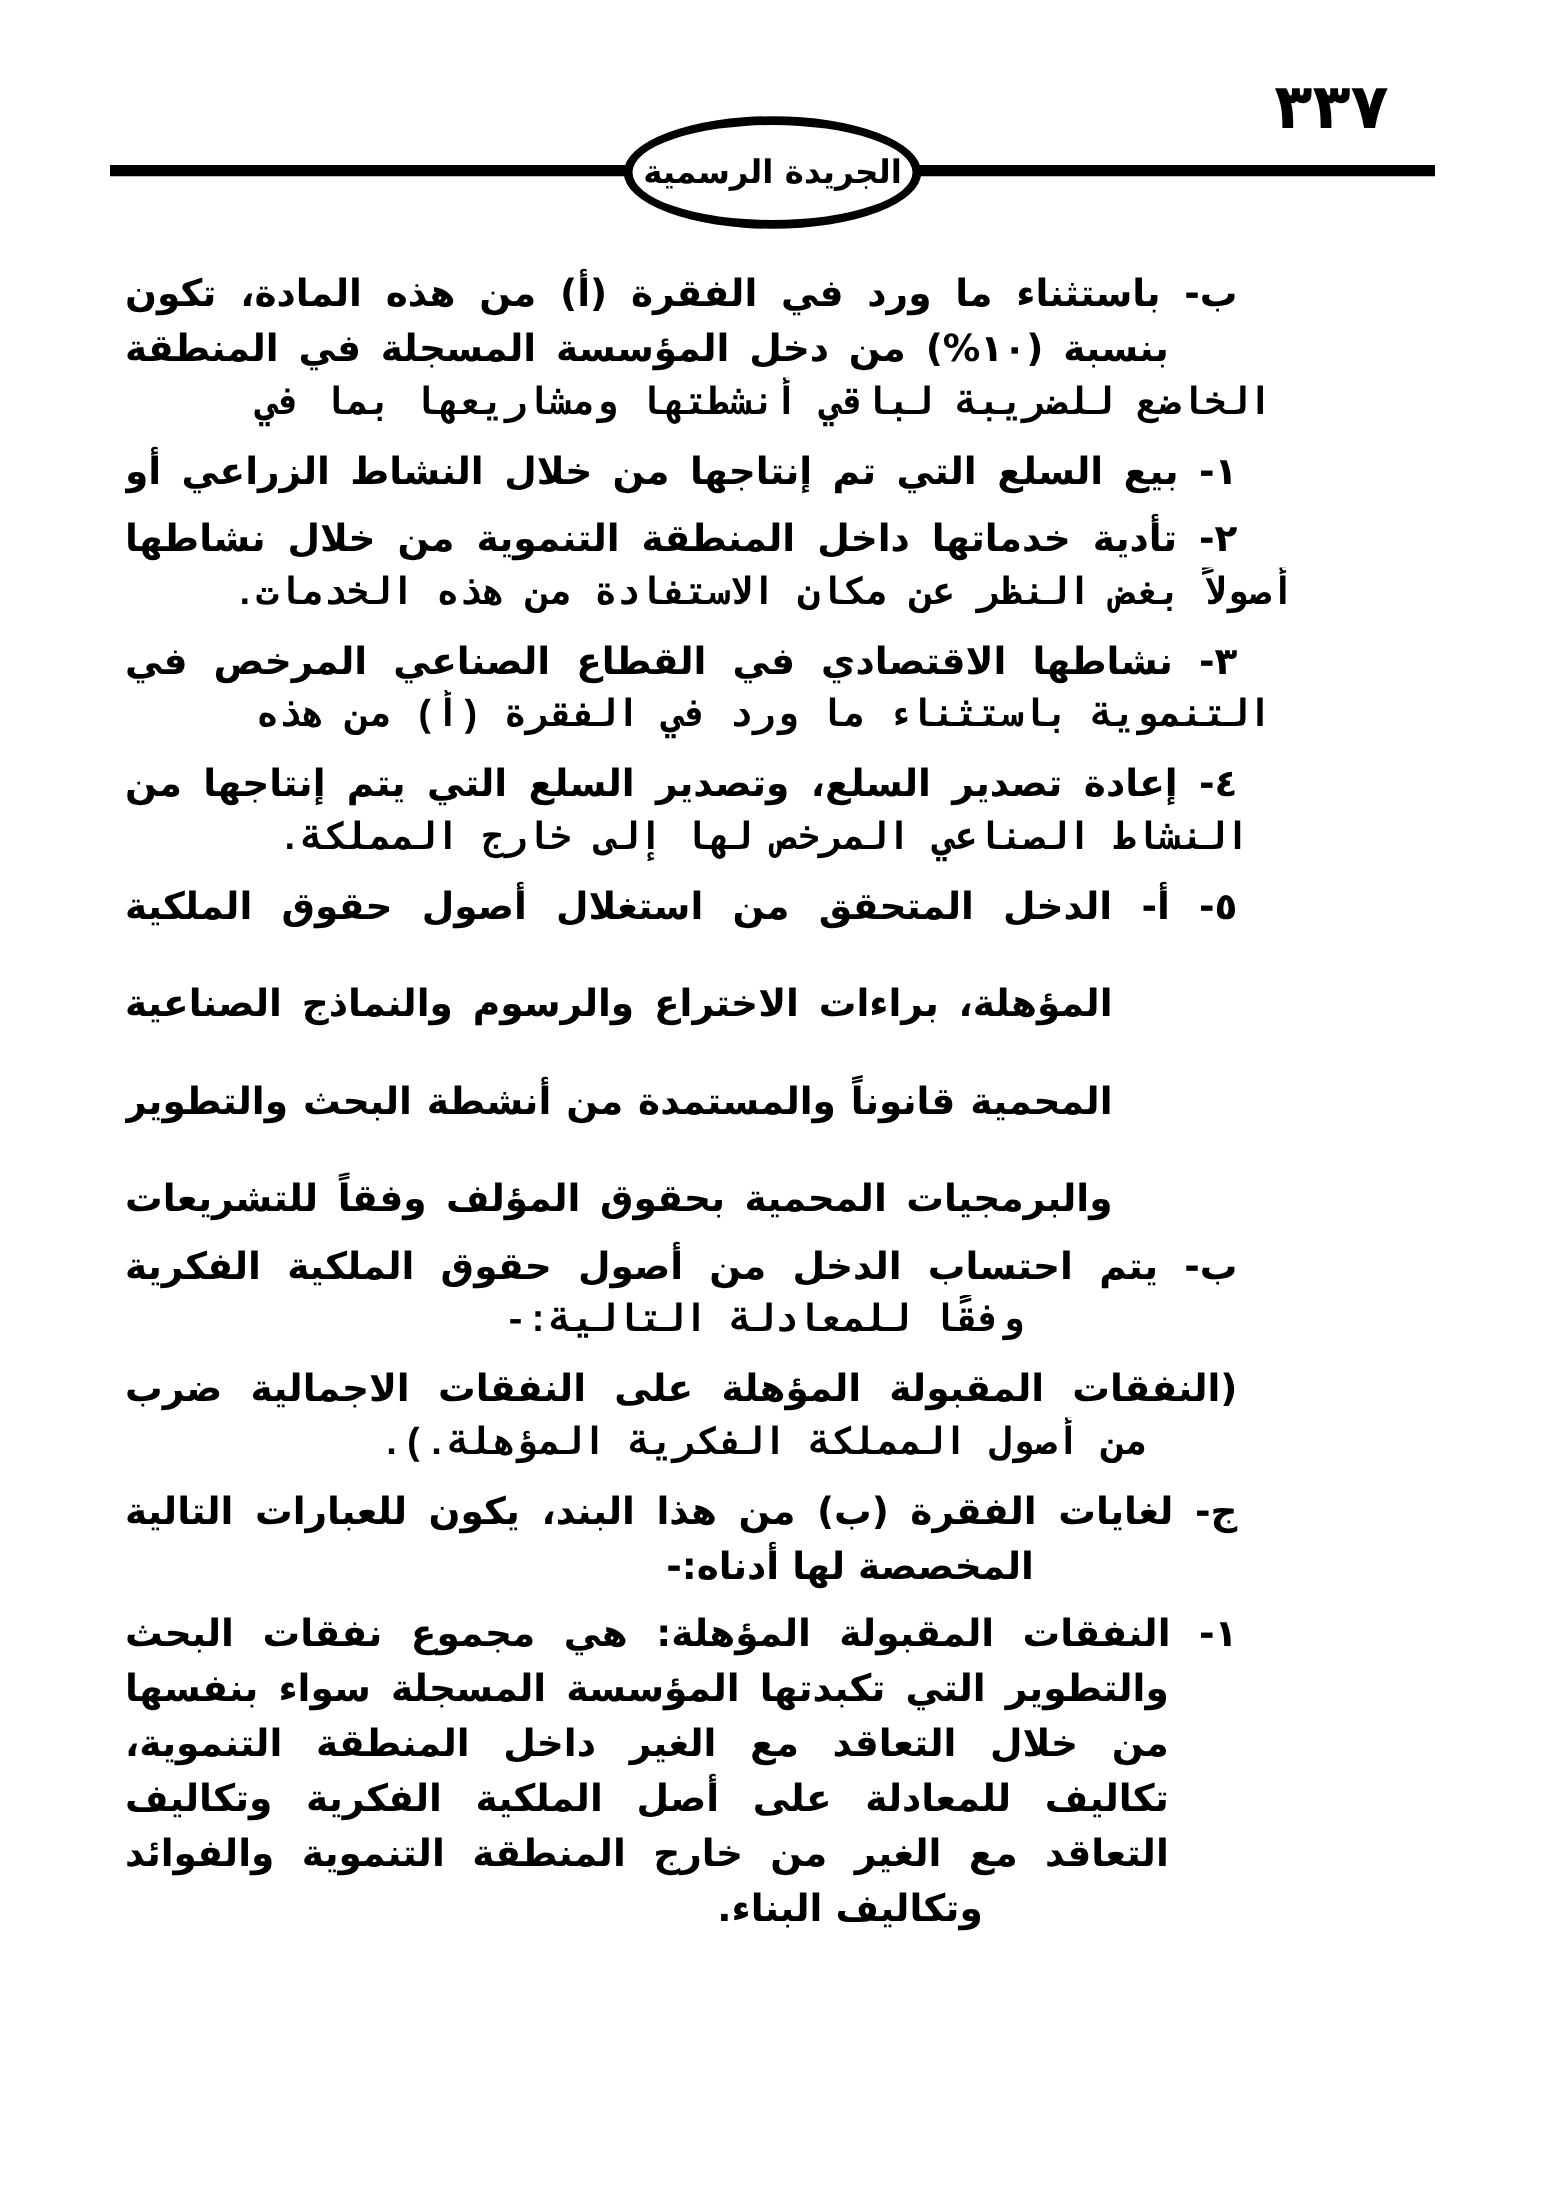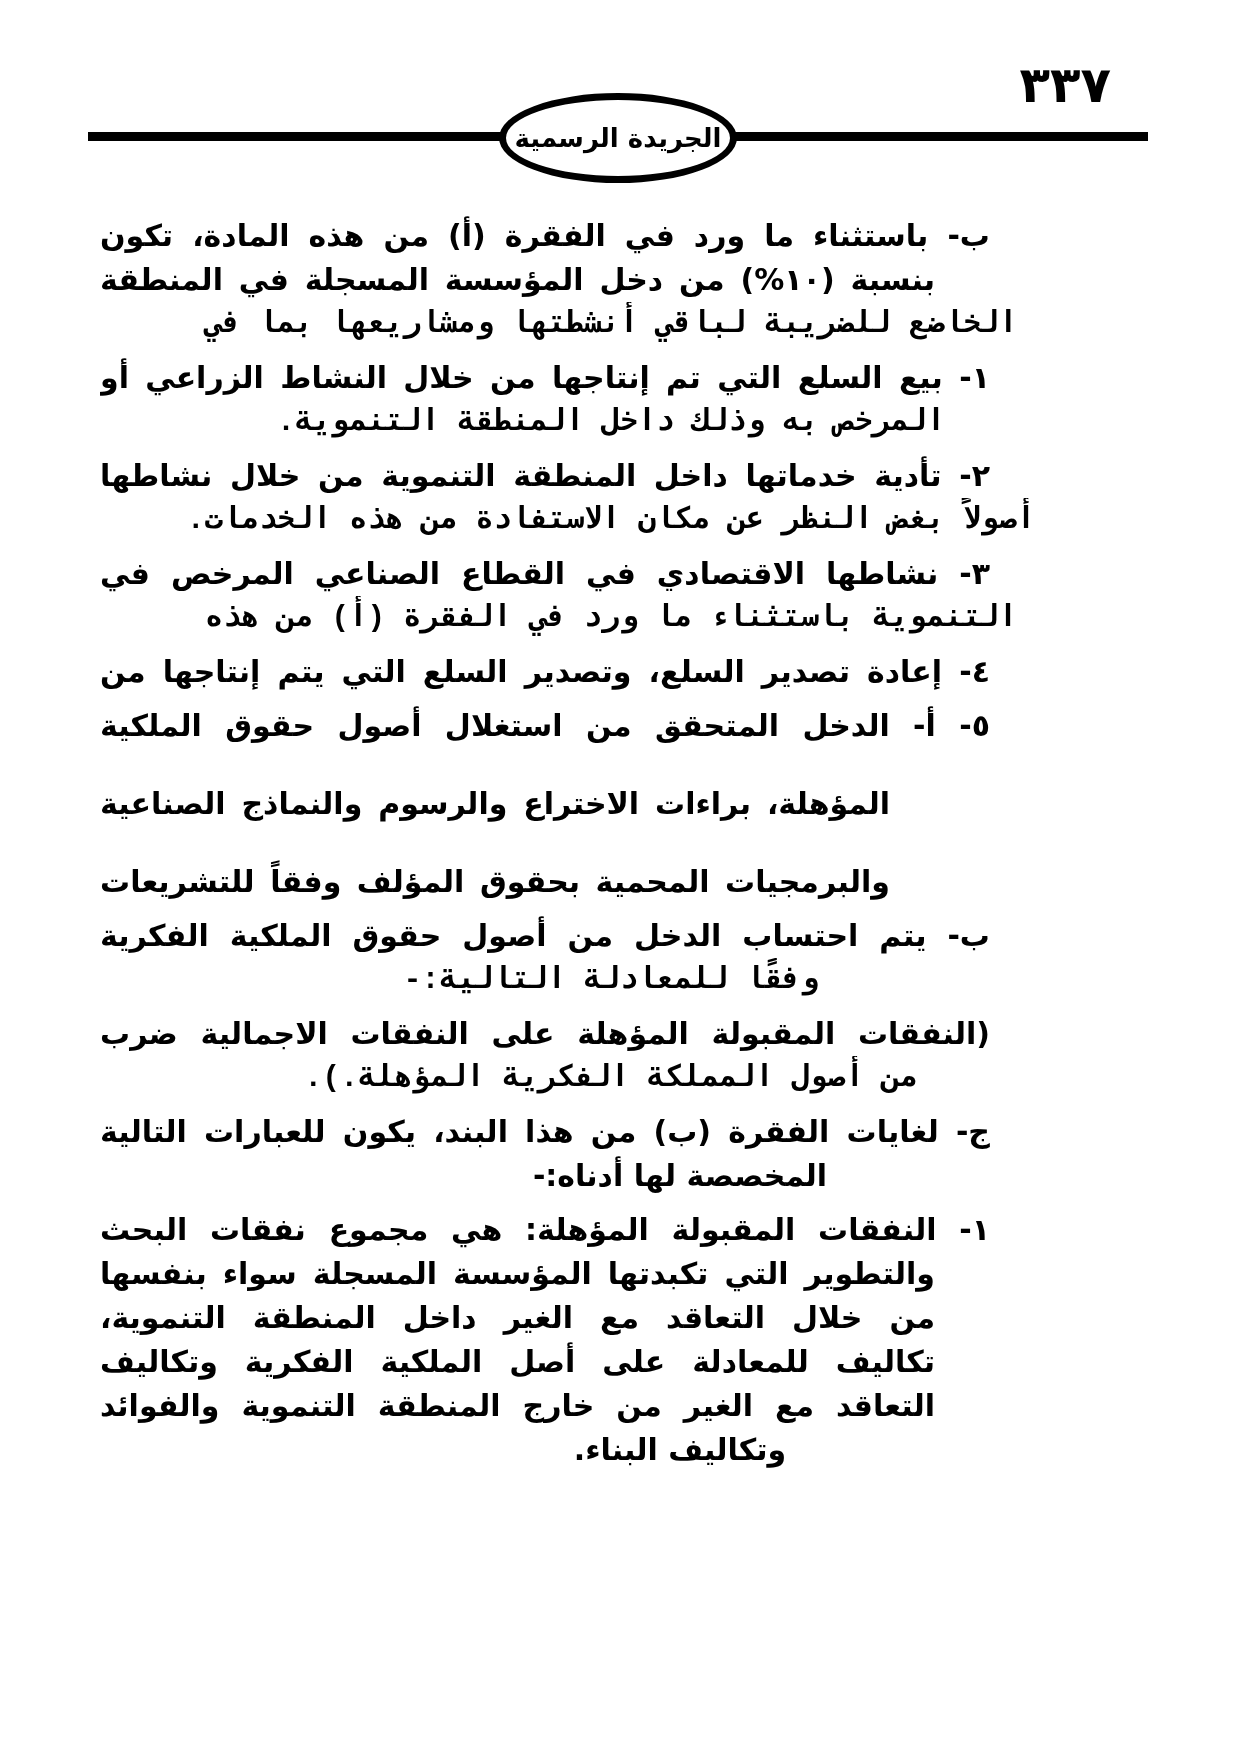--- a/index.html
+++ b/index.html
@@ -85,36 +85,37 @@
   </div>
 
   <div class="article" id="article-root">
       <div class="block">
         <div class="line l-j">ب- باستثناء ما ورد في الفقرة (أ) من هذه المادة، تكون ضريبة الدخل</div>
         <div class="line l-jc">بنسبة (١٠%) من دخل المؤسسة المسجلة في المنطقة التنموية</div>
         <div class="line l-c">الخاضع للضريبة لباقي أنشطتها ومشاريعها بما في ذلك:-</div>
       </div>
       <div class="block">
         <div class="line l-j">١- بيع السلع التي تم إنتاجها من خلال النشاط الزراعي أو الحرفي</div>
-        <div class="line l-c">المرخص به وذلك داخل المنطقة التنموية.</div>
       </div>
       <div class="block">
         <div class="line l-j">٢- تأدية خدماتها داخل المنطقة التنموية من خلال نشاطها المرخص</div>
         <div class="line l-c">أصولاً بغض النظر عن مكان الاستفادة من هذه الخدمات.</div>
       </div>
       <div class="block">
         <div class="line l-j">٣- نشاطها الاقتصادي في القطاع الصناعي المرخص في المناطق</div>
         <div class="line l-c">التنموية باستثناء ما ورد في الفقرة (أ) من هذه المادة.</div>
       </div>
       <div class="block">
         <div class="line l-j">٤- إعادة تصدير السلع، وتصدير السلع التي يتم إنتاجها من خلال</div>
+        <div class="line l-c">النشاط الصناعي المرخص لها إلى خارج المملكة.</div>
       </div>
       <div class="block">
         <div class="line l-j">٥- أ- الدخل المتحقق من استغلال أصول حقوق الملكية الفكرية</div>
         <div class="line l-jc2">المؤهلة، براءات الاختراع والرسوم والنماذج الصناعية</div>
+        <div class="line l-jc2">المحمية قانوناً والمستمدة من أنشطة البحث والتطوير</div>
         <div class="line l-jc2">والبرمجيات المحمية بحقوق المؤلف وفقاً للتشريعات الأردنية</div>
       </div>
       <div class="block">
         <div class="line l-j">ب- يتم احتساب الدخل من أصول حقوق الملكية الفكرية المؤهلة</div>
         <div class="line l-c">وفقًا للمعادلة التالية:-</div>
       </div>
       <div class="block">
         <div class="line l-j">(النفقات المقبولة المؤهلة على النفقات الاجمالية ضرب الدخل</div>
         <div class="line l-c">من أصول المملكة الفكرية المؤهلة.).</div>
       </div>

